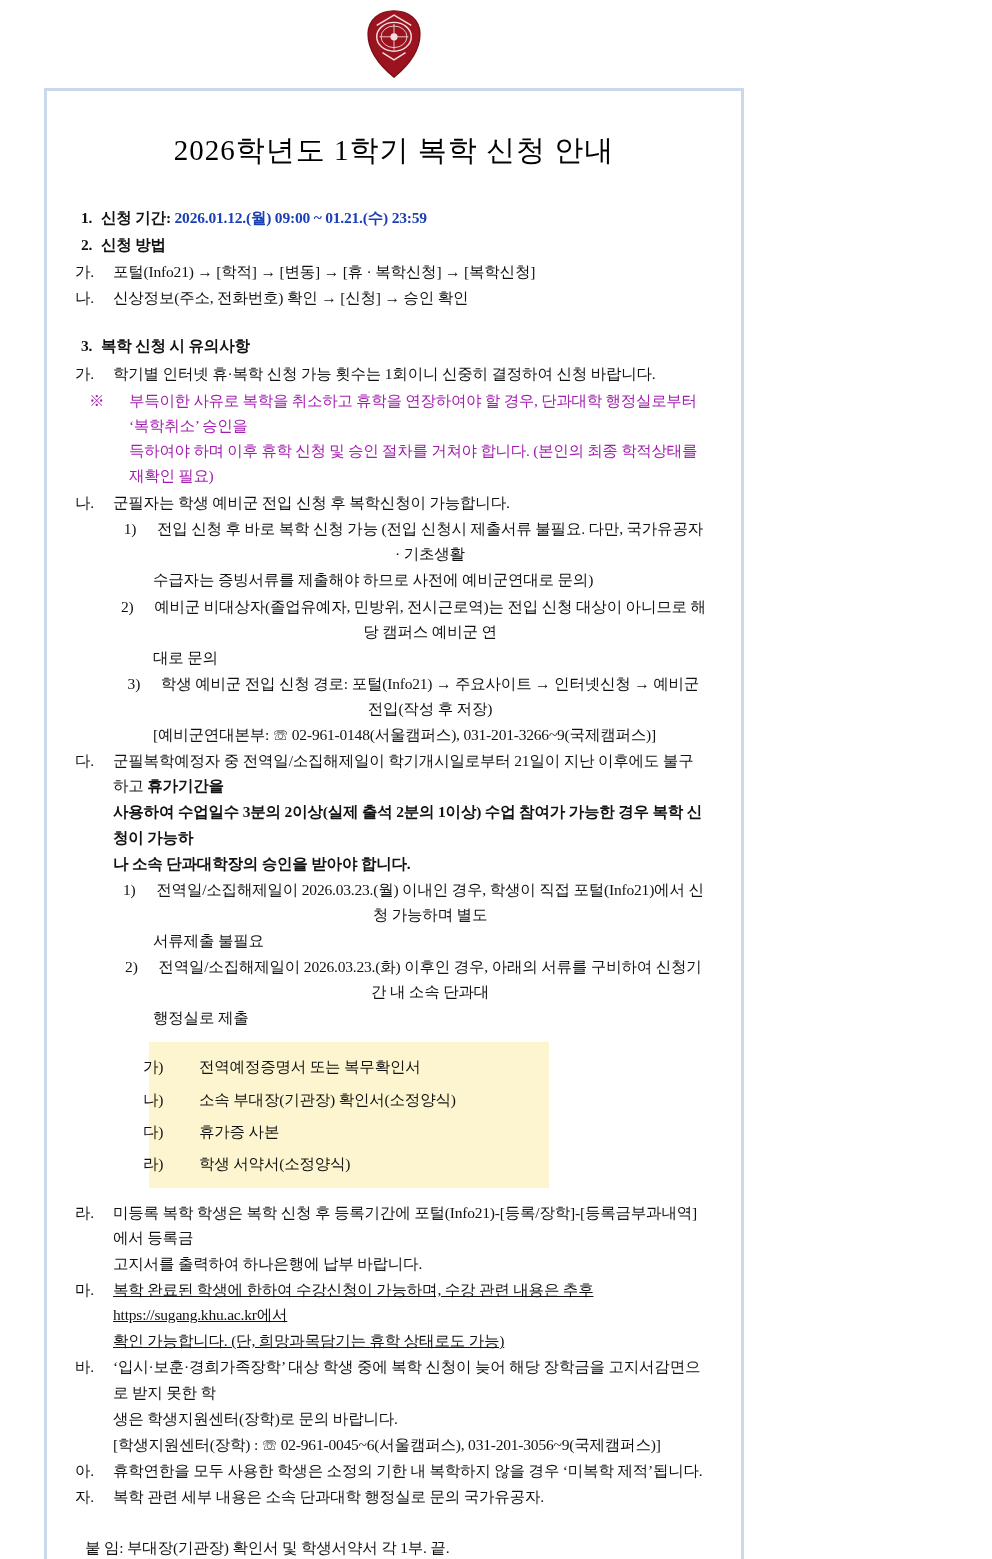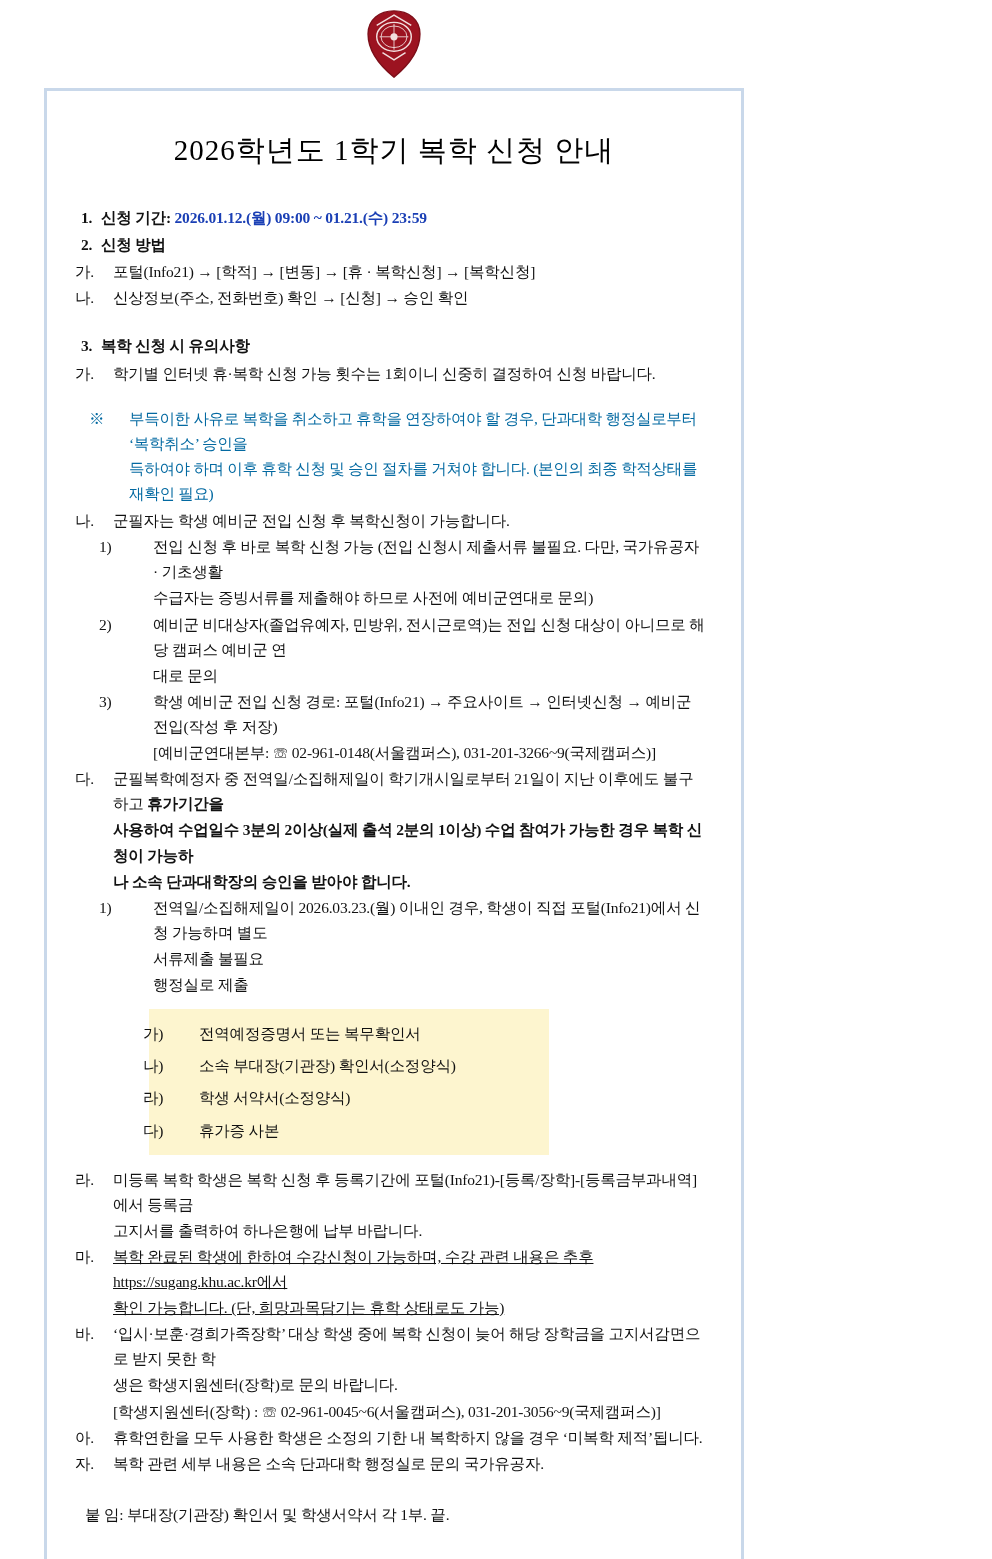--- a/index.html
+++ b/index.html
@@ -64,29 +64,30 @@
     padding-left: 32px;
     text-indent: -19px;
     letter-spacing: -0.2px;
   }
   .lvl2 .mk { display: inline-block; width: 19px; }
   .lvl3 {
     margin: 0 0 1px 0;
     padding-left: 72px;
     text-indent: -27px;
     letter-spacing: -0.2px;
+    text-align: center;
   }
   .lvl3 .mk { display: inline-block; width: 27px; }
   .cont2 { padding-left: 32px; letter-spacing: -0.2px; margin: 0 0 1px 0;}
   .cont3 { padding-left: 72px; letter-spacing: -0.2px; margin: 0 0 1px 0;}
   .note {
-    color: #0369a1;
+    color: #a21caf;
     padding-left: 48px;
     text-indent: -20px;
-    margin: 20px 0 2px 0;
+    margin: 2px 0 2px 0;
     letter-spacing: -0.3px;
   }
   .note .mk { display: inline-block; width: 20px; }
   .note .cont { display: block; text-indent: 0; padding-left: 0; }
   .blue { color: #1a3fb5; }
   .bold { font-weight: 700; }
   .underline { text-decoration: underline; }
   .spacer-lg { height: 22px; }
   .highlight-box {
     margin: 12px 0 12px 68px;
@@ -192,34 +193,37 @@
 
       <p class="lvl2">
         <span class="mk">다.</span><span>군필복학예정자 중 전역일/소집해제일이 학기개시일로부터 21일이 지난 이후에도 불구하고 </span><span class="bold">휴가기간을</span>
       </p>
       <p class="cont2 bold">사용하여 수업일수 3분의 2이상(실제 출석 2분의 1이상) 수업 참여가 가능한 경우 복학 신청이 가능하</p>
       <p class="cont2 bold">나 소속 단과대학장의 승인을 받아야 합니다.</p>
       <p class="lvl3">
         <span class="mk">1)</span><span>전역일/소집해제일이 2026.03.23.(월) 이내인 경우, 학생이 직접 포털(Info21)에서 신청 가능하며 별도</span>
       </p>
       <p class="cont3">서류제출 불필요</p>
+      <p class="lvl3">
+        <span class="mk">2)</span><span>전역일/소집해제일이 2026.03.23.(화) 이후인 경우, 아래의 서류를 구비하여 신청기간 내 소속 단과대</span>
+      </p>
       <p class="cont3">행정실로 제출</p>
 
       <div class="highlight-box">
         <p>
           <span class="mk">가)</span><span>전역예정증명서 또는 복무확인서</span>
         </p>
         <p>
           <span class="mk">나)</span><span>소속 부대장(기관장) 확인서(소정양식)</span>
         </p>
         <p>
+          <span class="mk">다)</span><span>휴가증 사본</span>
+        </p>
+        <p>
           <span class="mk">라)</span><span>학생 서약서(소정양식)</span>
-        </p>
-        <p>
-          <span class="mk">다)</span><span>휴가증 사본</span>
         </p>
       </div>
 
       <p class="lvl2">
         <span class="mk">라.</span><span>미등록 복학 학생은 복학 신청 후 등록기간에 포털(Info21)-[등록/장학]-[등록금부과내역]에서 등록금</span>
       </p>
       <p class="cont2">고지서를 출력하여 하나은행에 납부 바랍니다.</p>
 
       <p class="lvl2">
         <span class="mk">마.</span><span class="underline">복학 완료된 학생에 한하여 수강신청이 가능하며, 수강 관련 내용은 추후 https://sugang.khu.ac.kr에서</span>

